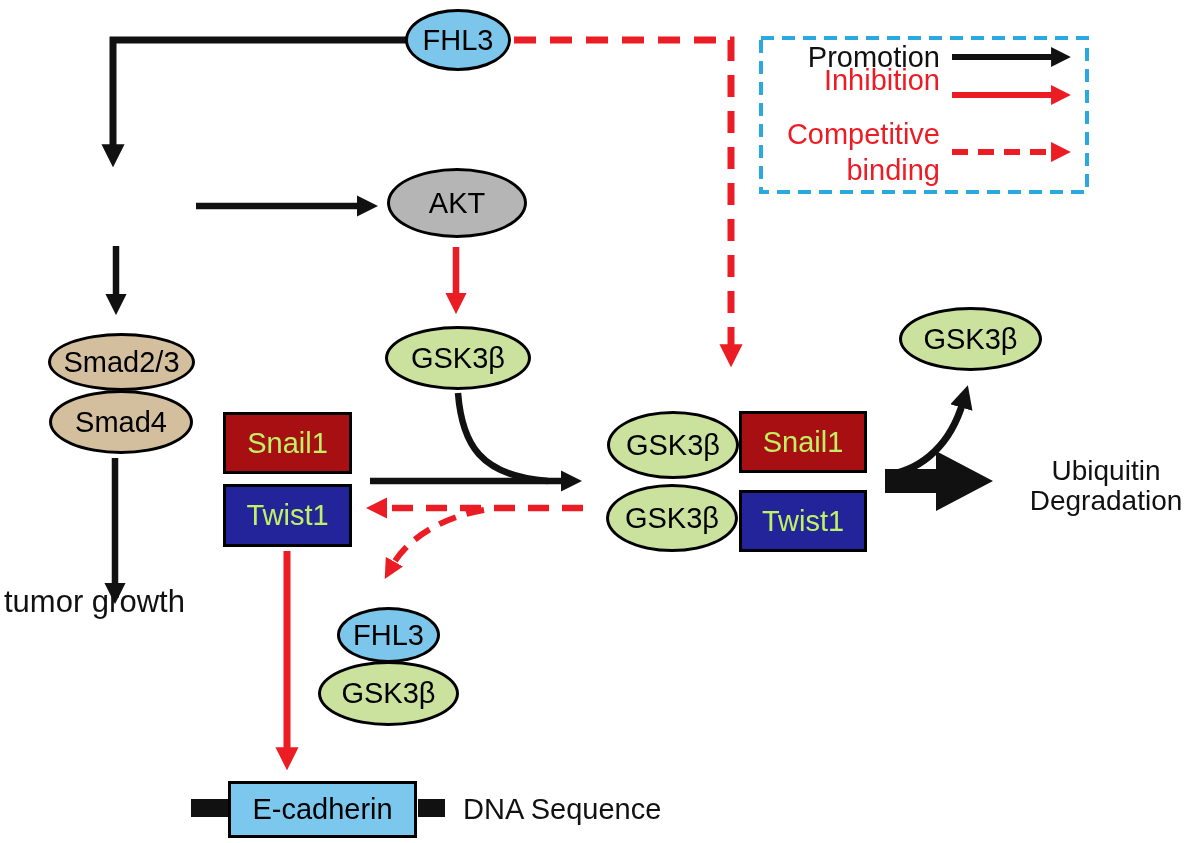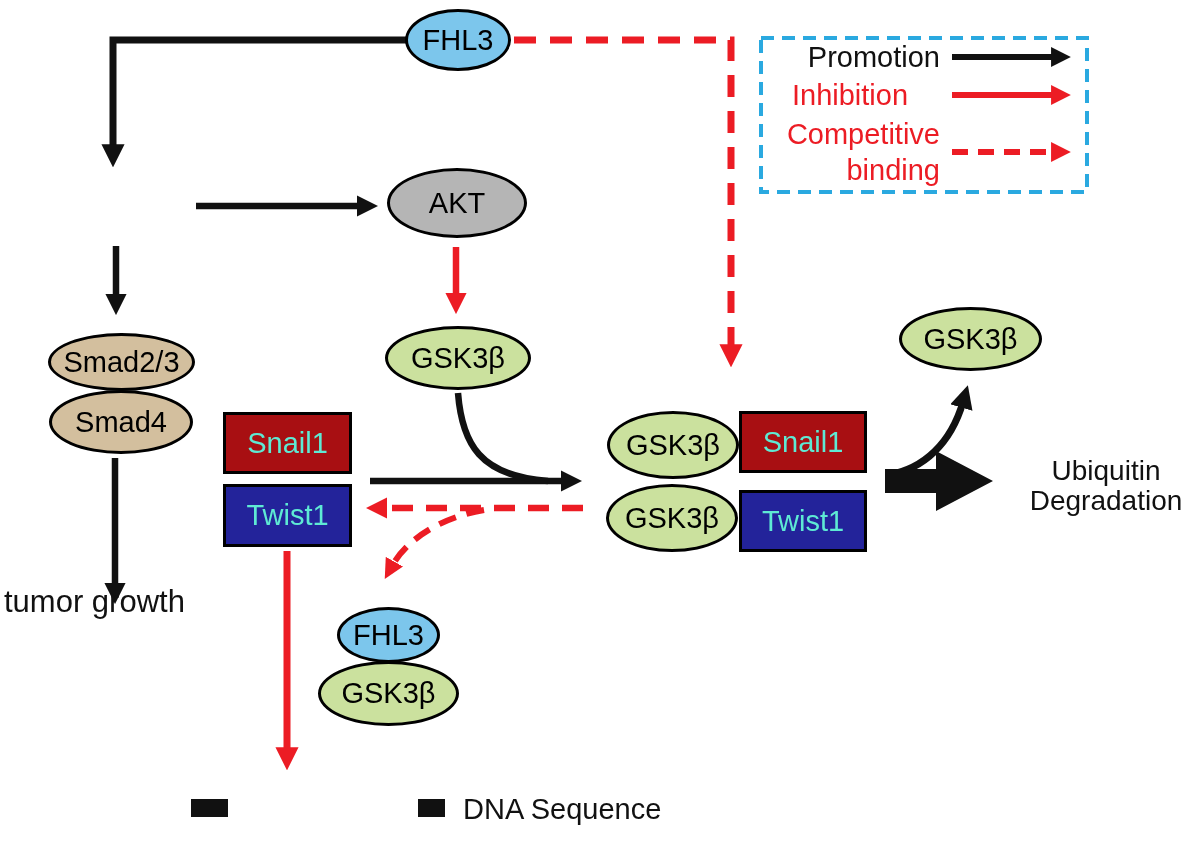--- a/index.html
+++ b/index.html
@@ -7,21 +7,21 @@
     position:relative;width:1200px;height:843px;background:#ffffff;overflow:hidden;
     font-family:"Liberation Sans","DejaVu Sans",sans-serif;
   }
   #arrows{position:absolute;left:0;top:0;z-index:1;pointer-events:none;}
   .node{
     position:absolute;box-sizing:border-box;z-index:2;
     border:3px solid #000;display:flex;align-items:center;justify-content:center;
     font-size:29px;color:#000;white-space:nowrap;line-height:1;
   }
   .ellipse{border-radius:50%;}
-  .white-text{color:#5eead4;}
+  .white-text{color:#bef264;}
   .bar{position:absolute;z-index:1;background:var(--black,#111);}
   .txt{position:absolute;z-index:2;color:var(--black,#111);font-size:29px;line-height:32px;white-space:nowrap;}
   .red-txt{color:var(--red,#ec1c24);}
   .fill-blue{background:var(--node-blue,#7cc6ec);}
   .fill-green{background:var(--node-green,#cbe19e);}
   .fill-tan{background:var(--node-tan,#d3bf9e);}
   .fill-orange{background:var(--node-orange,#f2ab7c);}
   .fill-gray{background:var(--node-gray,#b5b5b5);}
   .fill-snail{background:var(--snail-red,#a80f12);}
   .fill-twist{background:var(--twist-blue,#23239a);}
@@ -78,28 +78,29 @@
   <div class="node fill-twist white-text" style="left:739px;top:490px;width:128px;height:62px;">Twist1</div>
   <div class="node ellipse fill-green" style="left:606px;top:484px;width:132px;height:68px;">GSK3β</div>
 
   <div class="node ellipse fill-green" style="left:899px;top:307px;width:143px;height:64px;">GSK3β</div>
 
   <div class="node ellipse fill-blue" style="left:337px;top:607px;width:103px;height:56px;">FHL3</div>
   <div class="node ellipse fill-green" style="left:318px;top:661px;width:141px;height:65px;">GSK3β</div>
 
   <div class="bar" style="left:191px;top:799px;width:37px;height:18px;"></div>
   <div class="bar" style="left:418px;top:799px;width:27px;height:18px;"></div>
+  <div class="node fill-ecad" style="left:228px;top:781px;width:189px;height:57px;">E-cadherin</div>
 
   <div class="txt" style="left:4px;top:586px;font-size:31px;">tumor growth</div>
   <div class="txt" style="left:1008px;top:456px;width:196px;text-align:center;font-size:28px;line-height:30px;">
     <div>Ubiquitin</div>
     <div>Degradation</div>
   </div>
   <div class="txt" style="left:456px;top:793px;font-size:29px;margin-left:7px;">DNA Sequence</div>
 
   <div class="txt" style="left:760px;top:41px;width:180px;text-align:right;">Promotion</div>
-  <div class="txt red-txt" style="left:760px;top:79px;width:180px;text-align:center;">Inhibition</div>
+  <div class="txt red-txt" style="left:760px;top:64px;width:180px;text-align:right;">Inhibition</div>
   <div class="txt red-txt" style="left:755px;top:116px;width:185px;text-align:right;line-height:36px;">
     <div>Competitive</div>
     <div>binding</div>
   </div>
 
 </div>
 
 </body></html>

